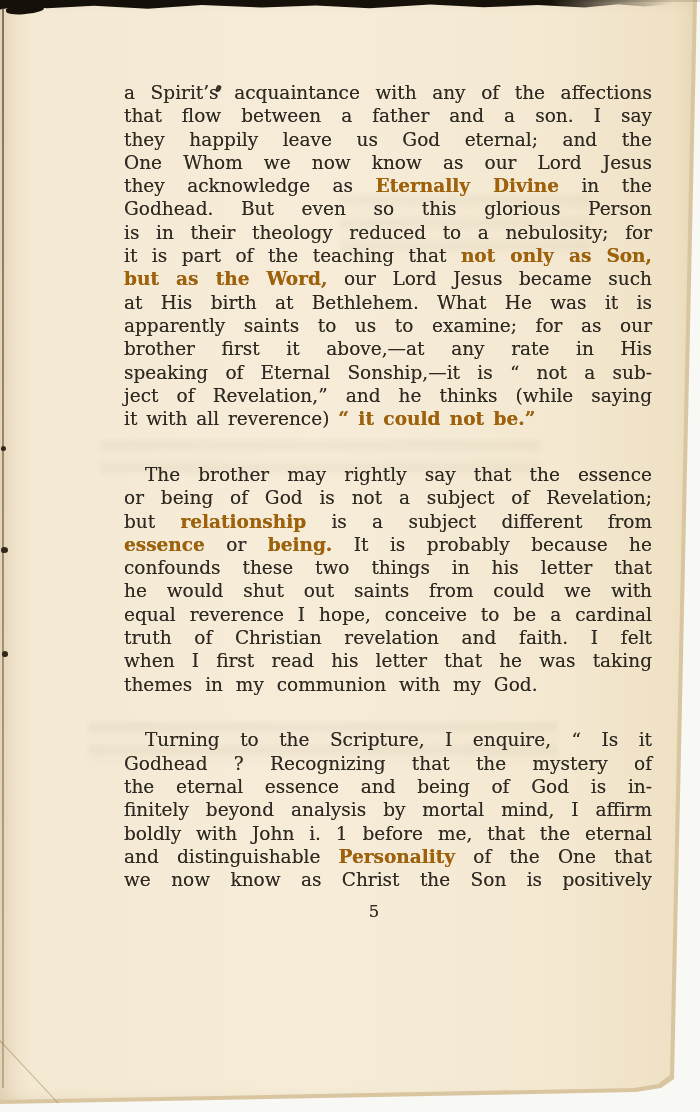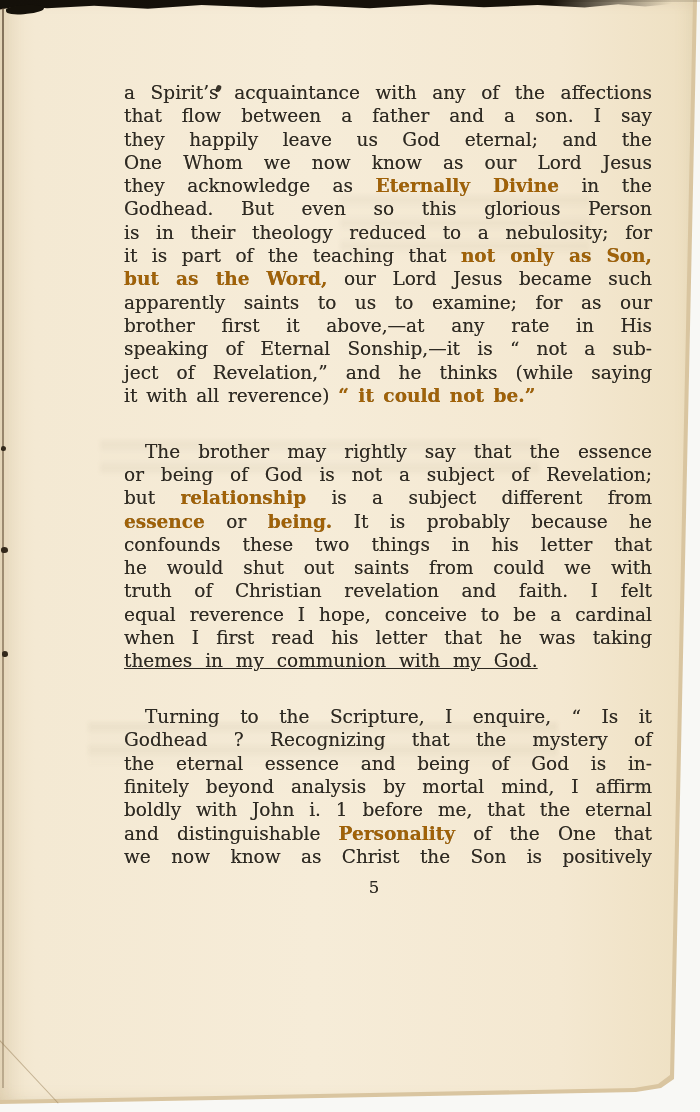--- a/index.html
+++ b/index.html
@@ -111,37 +111,38 @@
     <div class="para">
         <div class="tline"><span>a Spirit’s acquaintance with any of the affections</span></div>
         <div class="tline"><span>that flow between a father and a son.  I say</span></div>
         <div class="tline"><span>they happily leave us God eternal; and the</span></div>
         <div class="tline"><span>One Whom we now know as our Lord Jesus</span></div>
         <div class="tline"><span>they acknowledge as </span><span class="b">Eternally Divine</span><span> in the</span></div>
         <div class="tline"><span>Godhead.  But even so this glorious Person</span></div>
         <div class="tline"><span>is in their theology reduced to a nebulosity; for</span></div>
         <div class="tline"><span>it is part of the teaching that </span><span class="b">not only as Son,</span></div>
         <div class="tline"><span class="b">but as the Word,</span><span> our Lord Jesus became such</span></div>
+        <div class="tline"><span>at His birth at Bethlehem.  What He was it is</span></div>
         <div class="tline"><span>apparently saints to us to examine; for as our</span></div>
         <div class="tline"><span>brother first it above,—at any rate in His</span></div>
         <div class="tline"><span>speaking of Eternal Sonship,—it is “ not a sub-</span></div>
         <div class="tline"><span>ject of Revelation,” and he thinks (while saying</span></div>
         <div class="tline last" style="word-spacing: 3px;"><span>it with all reverence) </span><span class="b">“ it could not be.”</span></div>
       </div>
       <div class="para">
         <div class="tline indent"><span>The brother may rightly say that the essence</span></div>
         <div class="tline"><span>or being of God is not a subject of Revelation;</span></div>
         <div class="tline"><span>but </span><span class="b">relationship</span><span> is a subject different from</span></div>
         <div class="tline"><span class="b">essence</span><span> or </span><span class="b">being.</span><span>  It is probably because he</span></div>
         <div class="tline"><span>confounds these two things in his letter that</span></div>
         <div class="tline"><span>he would shut out saints from could we with</span></div>
+        <div class="tline"><span>equal reverence I hope, conceive to be a cardinal</span></div>
         <div class="tline"><span>truth of Christian revelation and faith.  I felt</span></div>
-        <div class="tline"><span>equal reverence I hope, conceive to be a cardinal</span></div>
         <div class="tline"><span>when I first read his letter that he was taking</span></div>
-        <div class="tline last" style="word-spacing: 7px; text-decoration: underline;"><span>themes in my communion with my God.</span></div>
+        <div class="tline last" style="word-spacing: 7px;"><span>themes in my communion with my God.</span></div>
       </div>
       <div class="para">
         <div class="tline indent"><span>Turning to the Scripture, I enquire, “ Is it</span></div>
         <div class="tline"><span>Godhead ?   Recognizing that the mystery of</span></div>
         <div class="tline"><span>the eternal essence and being of God is in-</span></div>
         <div class="tline"><span>finitely beyond analysis by mortal mind, I affirm</span></div>
         <div class="tline"><span>boldly with John i. 1 before me, that the eternal</span></div>
         <div class="tline"><span>and distinguishable </span><span class="b">Personality</span><span> of the One that</span></div>
         <div class="tline"><span>we now know as Christ the Son is positively</span></div>
       </div>

